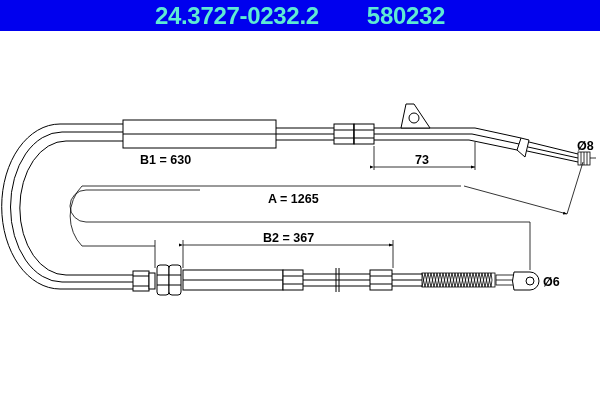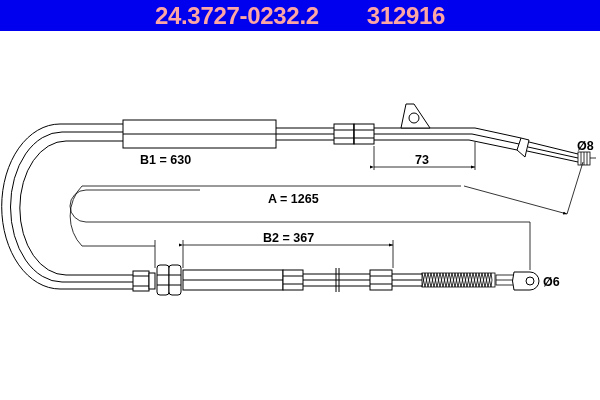--- a/index.html
+++ b/index.html
@@ -1,27 +1,27 @@
 <!DOCTYPE html>
 <html><head>
 <meta charset="utf-8">
 <style>
   html, body { margin: 0; padding: 0; background: #ffffff; }
   body { width: 600px; height: 400px; position: relative; overflow: hidden; font-family: "Liberation Sans", sans-serif; }
-  .header { position: absolute; left: 0; top: 0; width: 600px; height: 31px; background: #0000ee; color: #fca5a5; font-weight: bold; font-size: 24px; display: flex; justify-content: center; align-items: center; gap: 48px; letter-spacing: -0.3px; }
+  .header { position: absolute; left: 0; top: 0; width: 600px; height: 31px; background: #0000ee; color: #5eead4; font-weight: bold; font-size: 24px; display: flex; justify-content: center; align-items: center; gap: 48px; letter-spacing: -0.3px; }
   .header span { display: inline-block; line-height: 31px; }
   svg { position: absolute; left: 0; top: 0; }
   .lbl { font-family: "Liberation Sans", sans-serif; font-weight: bold; font-size: 12.5px; fill: #000; }
 </style>
 </head>
 <body>
 
 <div class="header">
   <span>24.3727-0232.2</span>
-  <span>312916</span>
+  <span>580232</span>
 </div>
 
 <svg width="600" height="400" viewBox="0 0 600 400">
   <defs>
     <marker id="arr" markerWidth="6" markerHeight="6" refX="5" refY="3" orient="auto">
       <path d="M0,1 L5,3 L0,5" fill="#000"></path>
     </marker>
   </defs>
 
   <g fill="none" stroke="#000" stroke-width="1">

